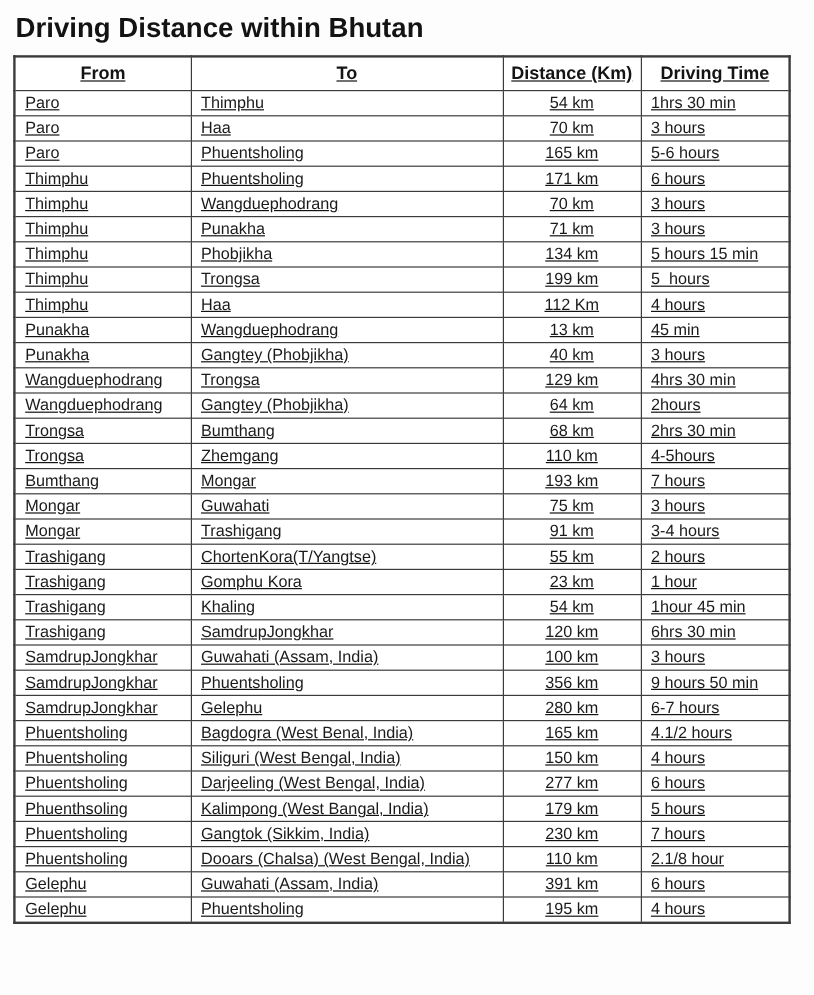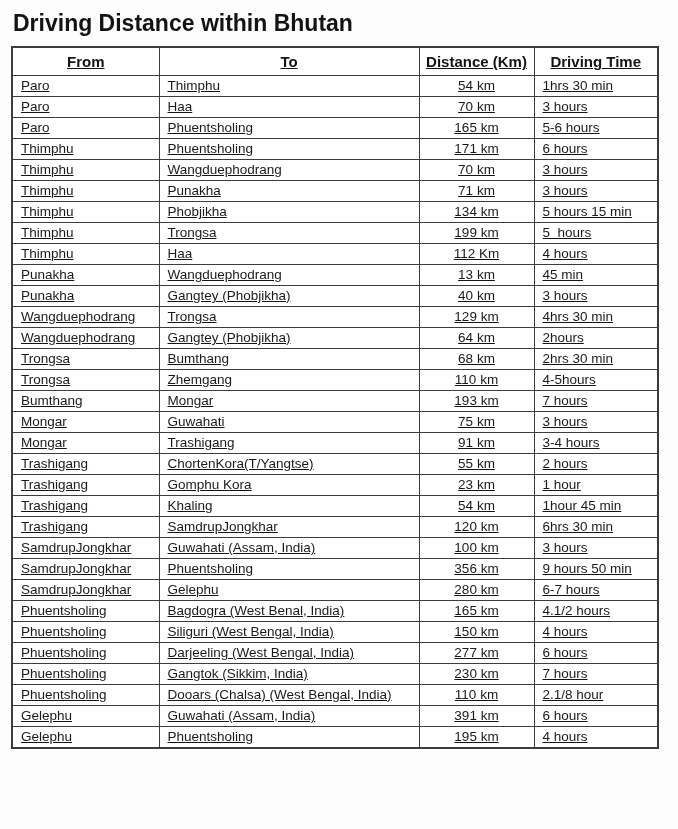--- a/index.html
+++ b/index.html
@@ -278,20 +278,26 @@
     <td class="c-time">4 hours</td>
   </tr>
 
   <tr>
     <td class="c-from">Phuentsholing</td>
     <td class="c-to">Darjeeling (West Bengal, India)</td>
     <td class="c-distance">277 km</td>
     <td class="c-time">6 hours</td>
   </tr>
 
+  <tr>
+    <td class="c-from">Phuenthsoling</td>
+    <td class="c-to">Kalimpong (West Bangal, India)</td>
+    <td class="c-distance">179 km</td>
+    <td class="c-time">5 hours</td>
+  </tr>
 
   <tr>
     <td class="c-from">Phuentsholing</td>
     <td class="c-to">Gangtok (Sikkim, India)</td>
     <td class="c-distance">230 km</td>
     <td class="c-time">7 hours</td>
   </tr>
 
   <tr>
     <td class="c-from">Phuentsholing</td>

